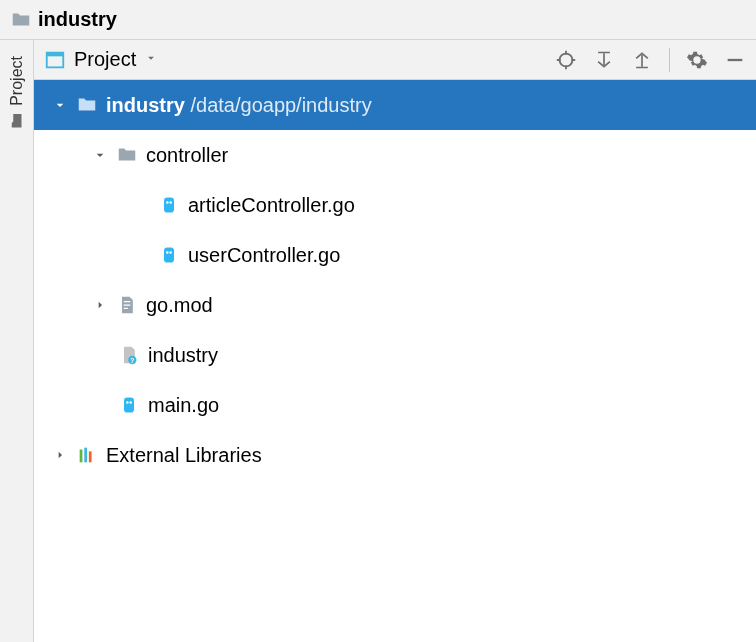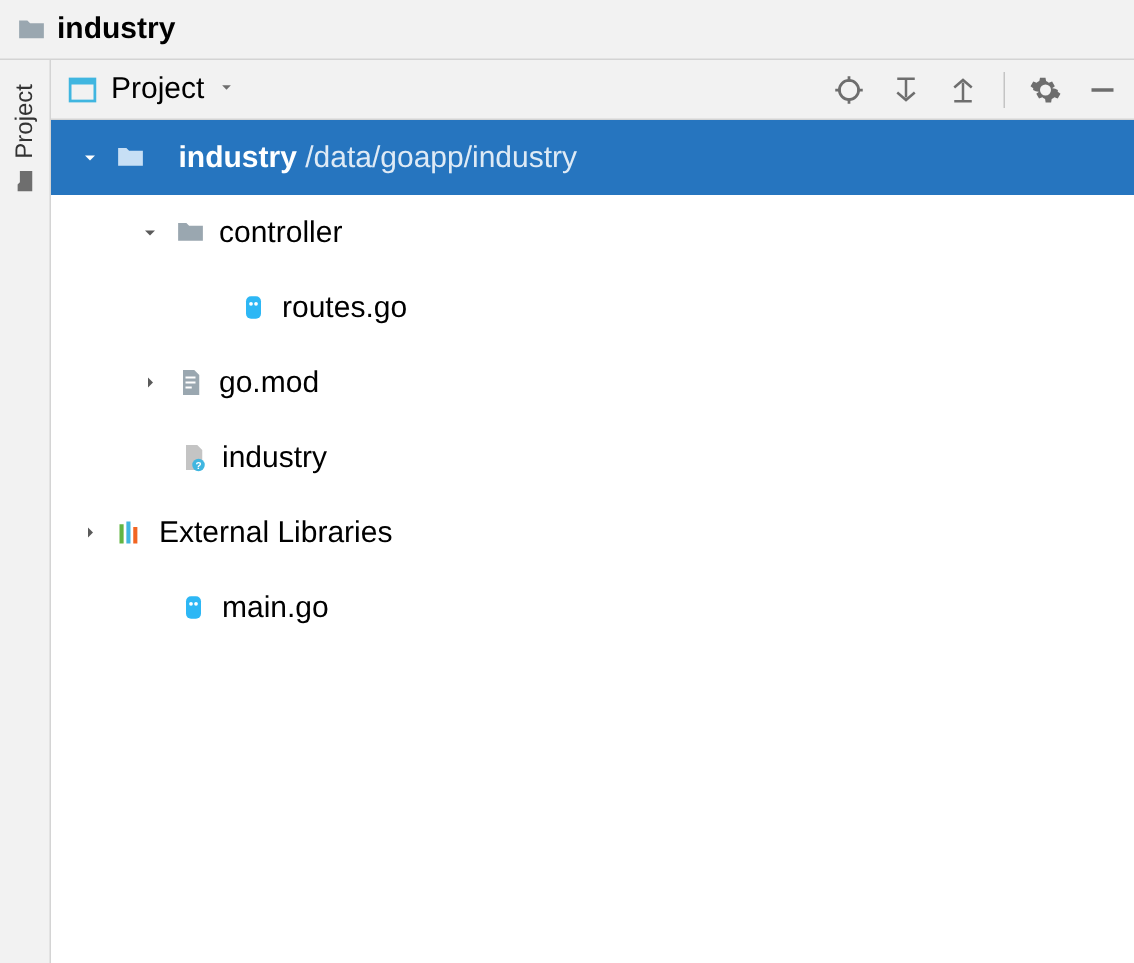--- a/index.html
+++ b/index.html
@@ -26,21 +26,21 @@
     
     .tree { flex: 1; padding: 0; overflow: auto; font-size: 20px; color: #000; }
     .tree-row { height: 50px; display: flex; align-items: center; gap: 8px; cursor: pointer; user-select: none; }
     .tree-row.selected { background: #2675bf; color: #fff; }
     .tree-row.selected .folder-icon path { fill: #c7dff5; }
     .chevron { width: 16px; height: 16px; display: inline-flex; align-items: center; justify-content: center; color: #5a5a5a; flex-shrink: 0; }
     .tree-row.selected .chevron { color: #fff; }
     .tree-icon { width: 22px; height: 22px; display: inline-flex; align-items: center; justify-content: center; flex-shrink: 0; }
     .tree-label { white-space: nowrap; }
     .tree-label-suffix { opacity: 0.85; font-weight: 400; }
-    .tree-row.selected .tree-label { font-weight: 600; margin-left: 13px; }
+    .tree-row.selected .tree-label { font-weight: 600; }
     
     .indent { display: inline-block; flex-shrink: 0; }
   </style>
 </head>
 <body>
 
 <div class="breadcrumb">
   <span class="tree-icon">
     <svg viewBox="0 0 24 24" width="22" height="22">
         <path fill="#9aa7b0" d="M3 5h6l2 2h10v11H3z"></path>
@@ -139,34 +139,45 @@
             </svg>
         </span>
         <span class="tree-icon">
           <svg viewBox="0 0 24 24" width="22" height="22">
               <path fill="#9aa7b0" d="M3 5h6l2 2h10v11H3z"></path>
             </svg>
         </span>
         <span class="tree-label">controller</span>
       </div>
 
-
-
-
       <div class="tree-row">
         <span class="indent" style="width:116px"></span>
         <span class="tree-icon">
           <svg viewBox="0 0 24 24" width="20" height="22">
               <rect x="6" y="3" width="12" height="18" rx="4" fill="#2db7f5"></rect>
               <circle cx="10" cy="9" r="1.5" fill="#fff"></circle>
               <circle cx="14" cy="9" r="1.5" fill="#fff"></circle>
             </svg>
         </span>
-        <span class="tree-label">routes.go</span>
-      </div>
+        <span class="tree-label">articleController.go</span>
+      </div>
+
+      <div class="tree-row">
+        <span class="indent" style="width:116px"></span>
+        <span class="tree-icon">
+          <svg viewBox="0 0 24 24" width="20" height="22">
+              <rect x="6" y="3" width="12" height="18" rx="4" fill="#2db7f5"></rect>
+              <circle cx="10" cy="9" r="1.5" fill="#fff"></circle>
+              <circle cx="14" cy="9" r="1.5" fill="#fff"></circle>
+            </svg>
+        </span>
+        <span class="tree-label">userController.go</span>
+      </div>
+
+
 
       <div class="tree-row">
         <span class="indent" style="width:50px"></span>
         <span class="chevron">
           <svg viewBox="0 0 24 24" width="16" height="16">
               <path fill="currentColor" d="M10 7l5 5-5 5z"></path>
             </svg>
         </span>
         <span class="tree-icon">
           <svg viewBox="0 0 24 24" width="20" height="22">
@@ -183,43 +194,43 @@
           <svg viewBox="0 0 24 24" width="20" height="22">
               <path fill="#c4c4c4" d="M6 2h9l4 4v16H6z"></path>
               <circle cx="16" cy="18" r="5" fill="#40b6e0"></circle>
               <text x="16" y="21" font-size="8" fill="#fff" text-anchor="middle" font-weight="bold">?</text>
             </svg>
         </span>
         <span class="tree-label">industry</span>
       </div>
 
       <div class="tree-row">
+        <span class="indent" style="width:76px"></span>
+        <span class="tree-icon">
+          <svg viewBox="0 0 24 24" width="20" height="22">
+              <rect x="6" y="3" width="12" height="18" rx="4" fill="#2db7f5"></rect>
+              <circle cx="10" cy="9" r="1.5" fill="#fff"></circle>
+              <circle cx="14" cy="9" r="1.5" fill="#fff"></circle>
+            </svg>
+        </span>
+        <span class="tree-label">main.go</span>
+      </div>
+
+      <div class="tree-row">
         <span class="indent" style="width:10px"></span>
         <span class="chevron">
           <svg viewBox="0 0 24 24" width="16" height="16">
               <path fill="currentColor" d="M10 7l5 5-5 5z"></path>
             </svg>
         </span>
         <span class="tree-icon">
           <svg viewBox="0 0 24 24" width="22" height="22">
               <rect x="4" y="6" width="3" height="14" fill="#62b543"></rect>
               <rect x="9" y="4" width="3" height="16" fill="#40b6e0"></rect>
               <rect x="14" y="8" width="3" height="12" fill="#f26522"></rect>
             </svg>
         </span>
         <span class="tree-label">External Libraries</span>
       </div>
 
-      <div class="tree-row">
-        <span class="indent" style="width:76px"></span>
-        <span class="tree-icon">
-          <svg viewBox="0 0 24 24" width="20" height="22">
-              <rect x="6" y="3" width="12" height="18" rx="4" fill="#2db7f5"></rect>
-              <circle cx="10" cy="9" r="1.5" fill="#fff"></circle>
-              <circle cx="14" cy="9" r="1.5" fill="#fff"></circle>
-            </svg>
-        </span>
-        <span class="tree-label">main.go</span>
-      </div>
-
     </div>
   </div>
 </div>
 
 </body></html>

